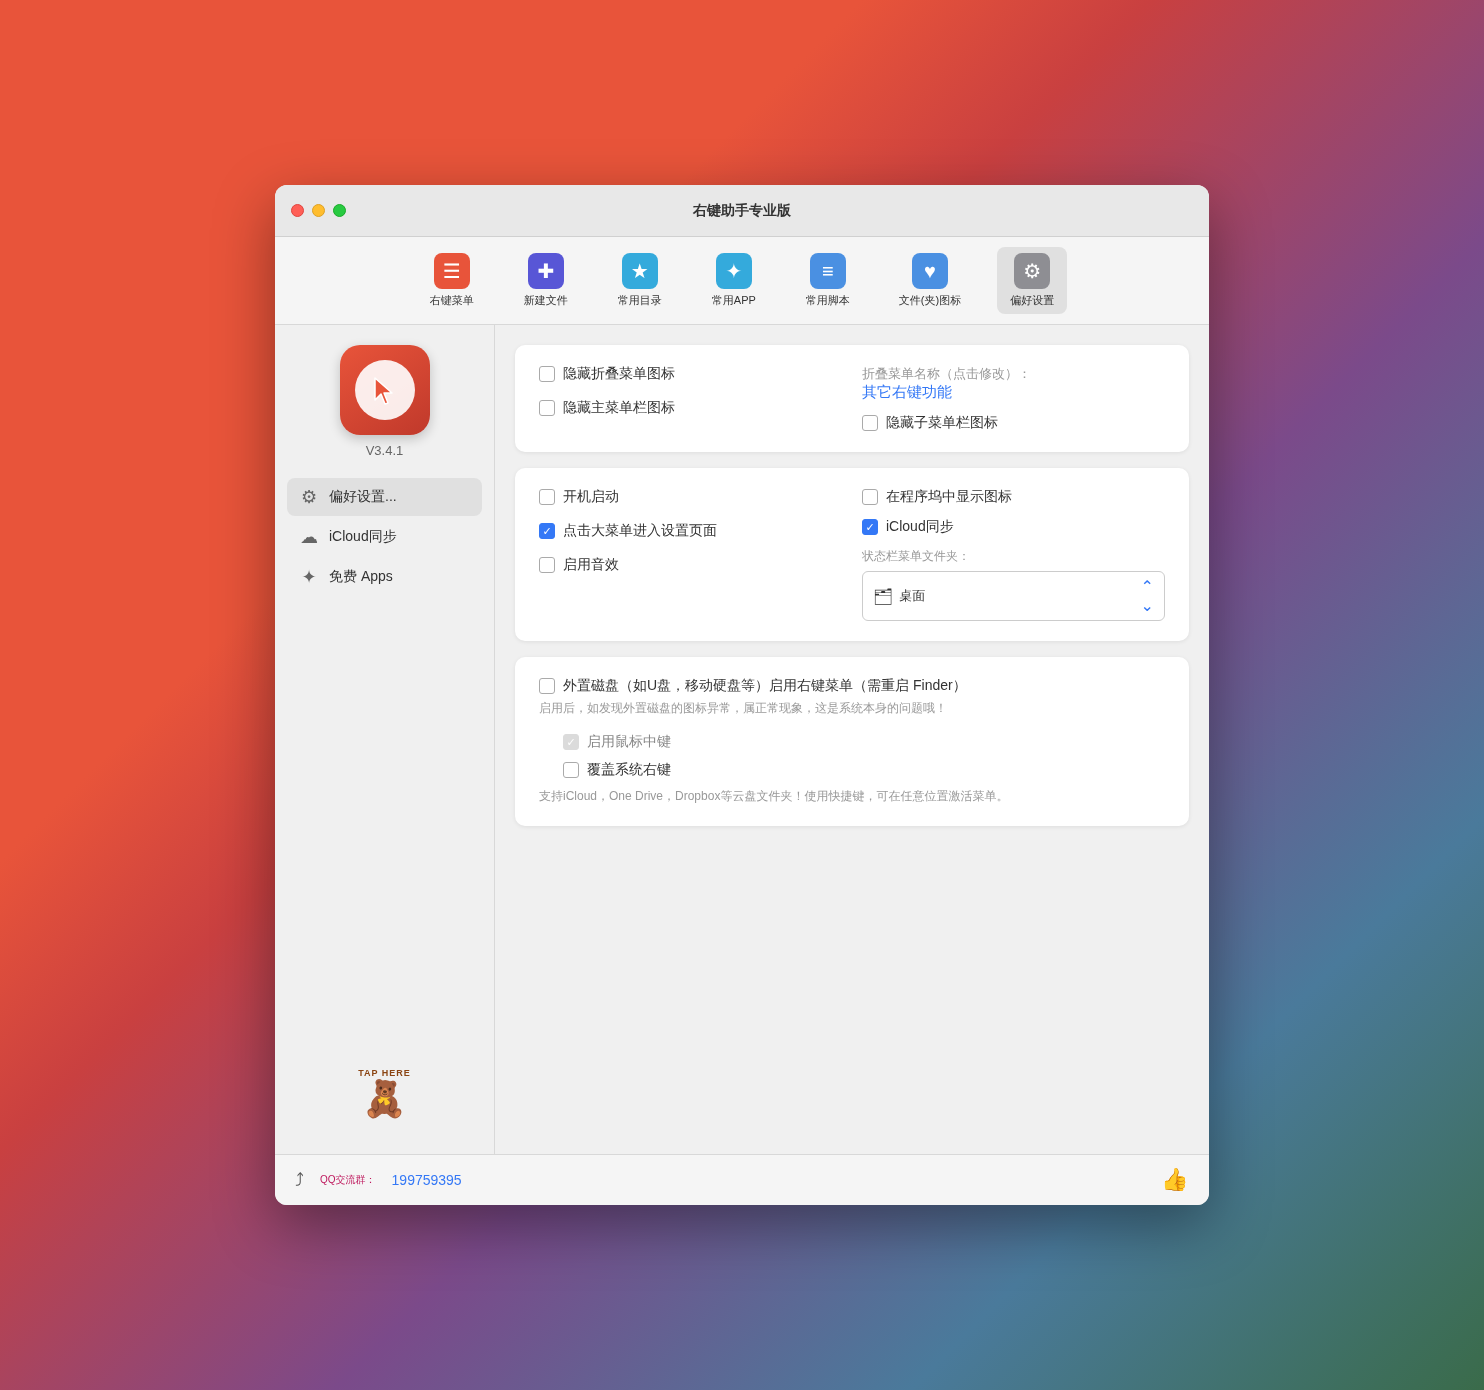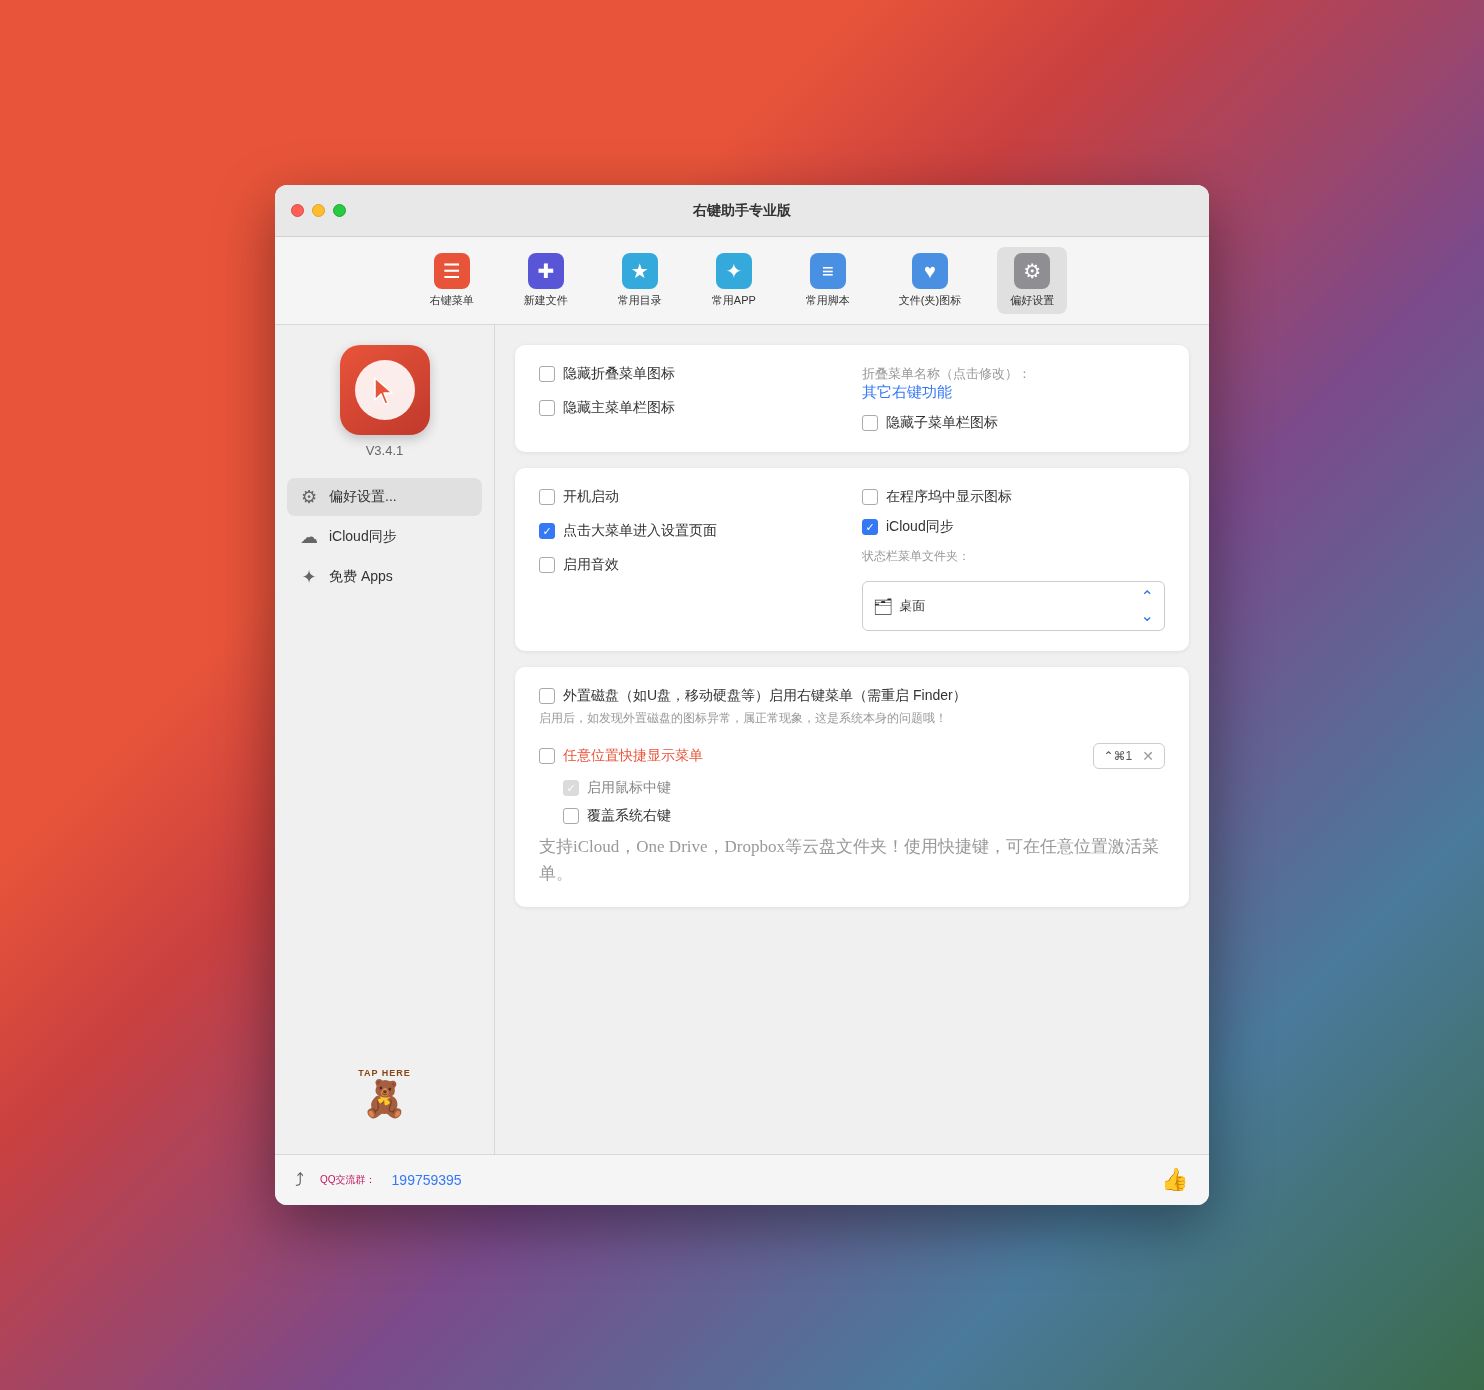--- a/index.html
+++ b/index.html
@@ -244,21 +244,21 @@
     }
     .fold-name-value {
       font-size: 15px;
       color: #3478f6;
       font-weight: 500;
       cursor: pointer;
     }
     .status-bar-folder {
       display: flex;
       flex-direction: column;
-      gap: 16px;
+      gap: 6px;
     }
     .status-bar-label {
       font-size: 12px;
       color: #999;
     }
     .folder-select {
       display: flex;
       align-items: center;
       gap: 6px;
       border: 1px solid #ccc;
@@ -318,25 +318,24 @@
       font-size: 22px;
       cursor: pointer;
     }
     .hint-text {
       font-size: 12px;
       color: #999;
       margin-top: 4px;
       line-height: 1.5;
     }
     .support-text {
-      font-size: 17px;
+      font-size: 12px;
       color: #999;
       line-height: 1.6;
       margin-top: 8px;
-      font-family: Liberation Serif, serif;
     }
     
     .icon-menu { background: #e8543a; color: white; border-radius: 8px; }
     .icon-new { background: #5856d6; color: white; border-radius: 8px; }
     .icon-dir { background: #34aadc; color: white; border-radius: 8px; }
     .icon-app { background: #34aadc; color: white; border-radius: 8px; }
     .icon-script { background: #4a90e2; color: white; border-radius: 8px; }
     .icon-filefolder { background: #4a90e2; color: white; border-radius: 8px; }
     .icon-settings { background: #8e8e93; color: white; border-radius: 8px; }
   </style>
@@ -485,30 +484,20 @@
       </div>
 
       <div class="card">
         <div class="checkbox-item">
           <div class="checkbox"></div>
           <span>外置磁盘（如U盘，移动硬盘等）启用右键菜单（需重启 Finder）</span>
         </div>
         <div class="hint-text">启用后，如发现外置磁盘的图标异常，属正常现象，这是系统本身的问题哦！</div>
 
         <div style="margin-top: 16px;">
-          <div style="display:flex; align-items:center; justify-content:space-between;">
-            <div class="checkbox-item">
-              <div class="checkbox"></div>
-              <span class="orange-text">任意位置快捷显示菜单</span>
-            </div>
-            <div class="shortcut-display">
-              <span>⌃⌘1</span>
-              <span class="shortcut-close">✕</span>
-            </div>
-          </div>
 
           <div style="margin-top: 10px; margin-left: 24px; display:flex; flex-direction:column; gap:10px;">
             <div class="checkbox-item" style="opacity:0.6;">
               <div class="checkbox checked-gray" style="opacity:0.7;">✓</div>
               <span>启用鼠标中键</span>
             </div>
             <div class="checkbox-item">
               <div class="checkbox"></div>
               <span>覆盖系统右键</span>
             </div>

